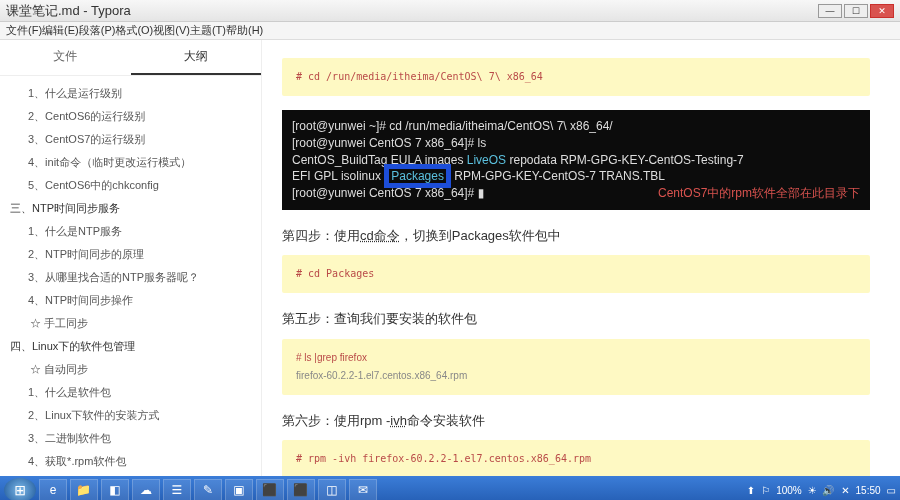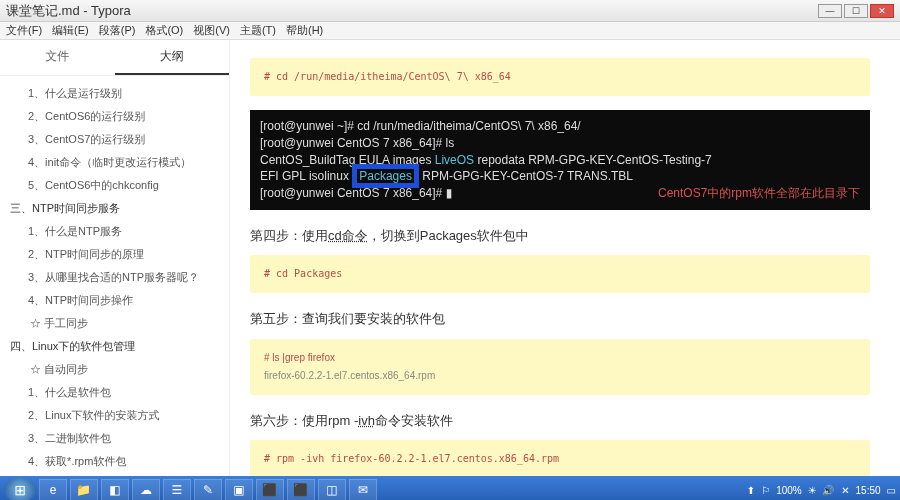--- a/index.html
+++ b/index.html
@@ -2,24 +2,24 @@
 <html><head>
 <meta charset="utf-8">
 <style>
 *{margin:0;padding:0;box-sizing:border-box;font-family:"Microsoft YaHei",Arial,sans-serif;}
 body{width:900px;height:500px;overflow:hidden;background:#e8f0f5;font-size:12px;}
 .titlebar{height:22px;background:linear-gradient(#f7f7f7,#e5e5e5);border-bottom:1px solid #ccc;display:flex;align-items:center;padding:0 6px;justify-content:space-between;}
 .titlebar .title{font-size:13px;color:#333;}
 .winbtns{display:flex;gap:2px;}
 .winbtns span{width:24px;height:14px;border:1px solid #999;background:#eee;display:flex;align-items:center;justify-content:center;font-size:9px;color:#333;}
 .winbtns .close{background:#d9534f;color:#fff;border-color:#c9302c;}
-.menubar{height:18px;background:#f5f5f5;border-bottom:1px solid #ddd;display:flex;align-items:center;padding:0 6px;gap:10px;font-size:11px;color:#333;}
+.menubar{height:18px;background:#f5f5f5;border-bottom:1px solid #ddd;display:flex;align-items:center;padding:0 6px;font-size:11px;color:#333;}
 .menubar span{cursor:pointer;}
 .main{display:flex;height:436px;background:#fff;}
-.sidebar{width:230px;border-right:1px solid #eee;overflow-y:auto;background:#fff;}
+.sidebar{width:262px;border-right:1px solid #eee;overflow-y:auto;background:#fff;}
 .tabs{display:flex;border-bottom:1px solid #eee;}
 .tabs div{flex:1;text-align:center;padding:8px 0;font-size:12px;color:#666;cursor:pointer;}
 .tabs .active{color:#333;border-bottom:2px solid #333;font-weight:500;}
 .outline{padding:6px 0;}
 .outline .item{padding:4px 10px 4px 20px;font-size:11px;color:#555;cursor:pointer;white-space:nowrap;overflow:hidden;text-overflow:ellipsis;}
 .outline .item.l1{padding-left:10px;color:#333;}
 .outline .item.l2{padding-left:28px;}
 .outline .item.l3{padding-left:30px;}
 .content{flex:1;padding:10px 30px 10px 20px;overflow-y:auto;font-size:13px;color:#333;line-height:1.8;}
 .codeblock{background:#fef9c3;padding:10px 14px;margin:8px 0 14px 0;font-family:Consolas,monospace;font-size:10px;color:#b94a48;border-radius:2px;}

